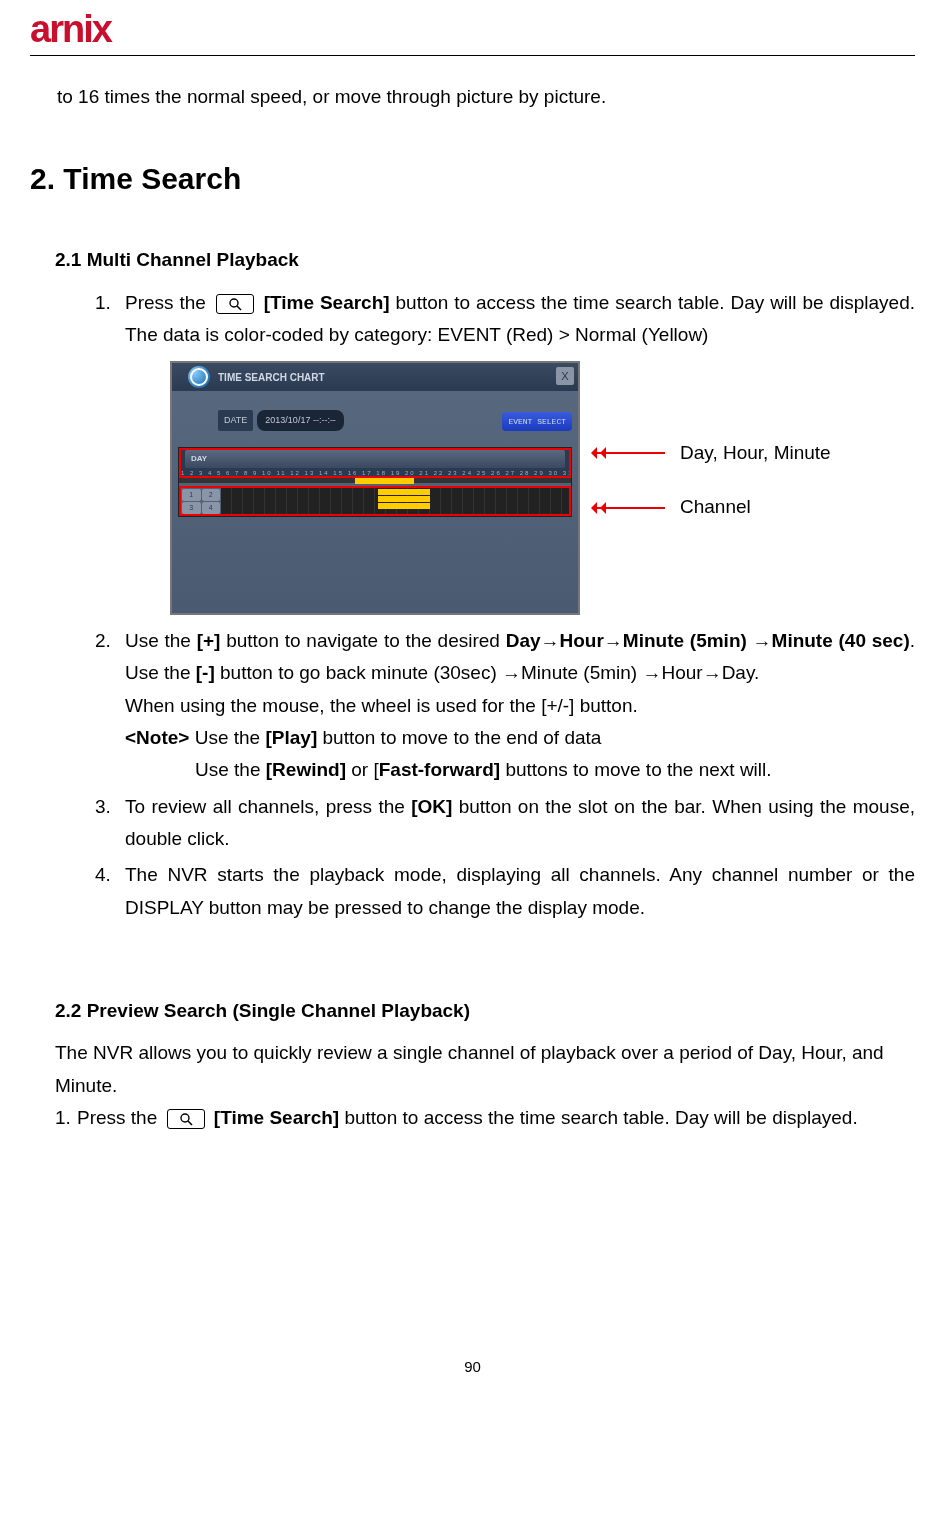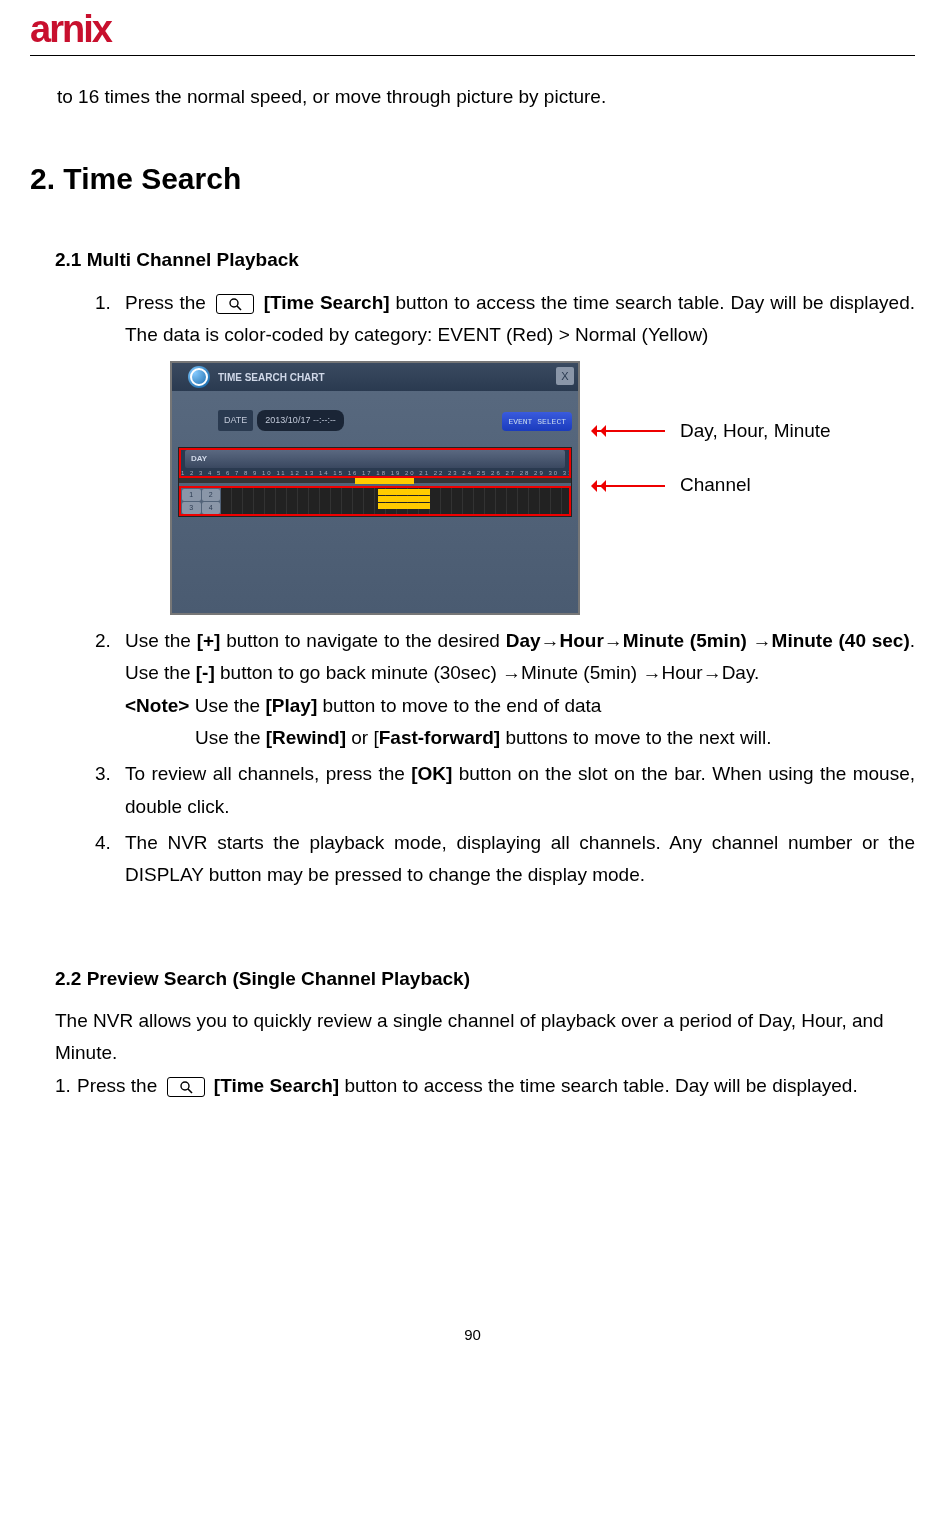--- a/index.html
+++ b/index.html
@@ -237,21 +237,21 @@
     .ss-legend-left div, .ss-legend-right div {
       display: flex;
       align-items: center;
       gap: 4px;
       margin-bottom: 2px;
     }
     .sq-y { width:8px; height:8px; background:#ffcc00; }
     .sq-r { width:8px; height:8px; background:#e00; }
     .callouts {
       margin-left: 15px;
-      margin-top: 54px;
+      margin-top: 76px;
     }
     .callout-row {
       display: flex;
       align-items: center;
       margin-bottom: 22px;
     }
     .arrow-line {
       width: 70px;
       height: 2px;
       background: #e00;
@@ -382,20 +382,21 @@
         </div>
         <div class="callout-text">Channel</div>
       </div>
     </div>
   </div>
 
   <div class="list-row">
     <div class="list-num">2.</div>
     <div class="list-content">
       <span>Use the </span><span class="bold">[+]</span><span> button to navigate to the desired </span><span class="bold arrow-char">Day→Hour→Minute (5min) →Minute (40 sec)</span><span>. Use the </span><span class="bold">[-]</span><span class="arrow-char"> button to go back minute (30sec) →Minute (5min) →Hour→Day.</span>
+      <div>When using the mouse, the wheel is used for the [+/-] button.</div>
       <div>
         <span class="bold">&lt;Note&gt;</span><span> Use the </span><span class="bold">[Play]</span><span> button to move to the end of data</span>
       </div>
       <div class="note-indent">
         <span>Use the </span><span class="bold">[Rewind]</span><span> or [</span><span class="bold">Fast-forward]</span><span> buttons to move to the next will.</span>
       </div>
     </div>
   </div>
 
   <div class="list-row">

